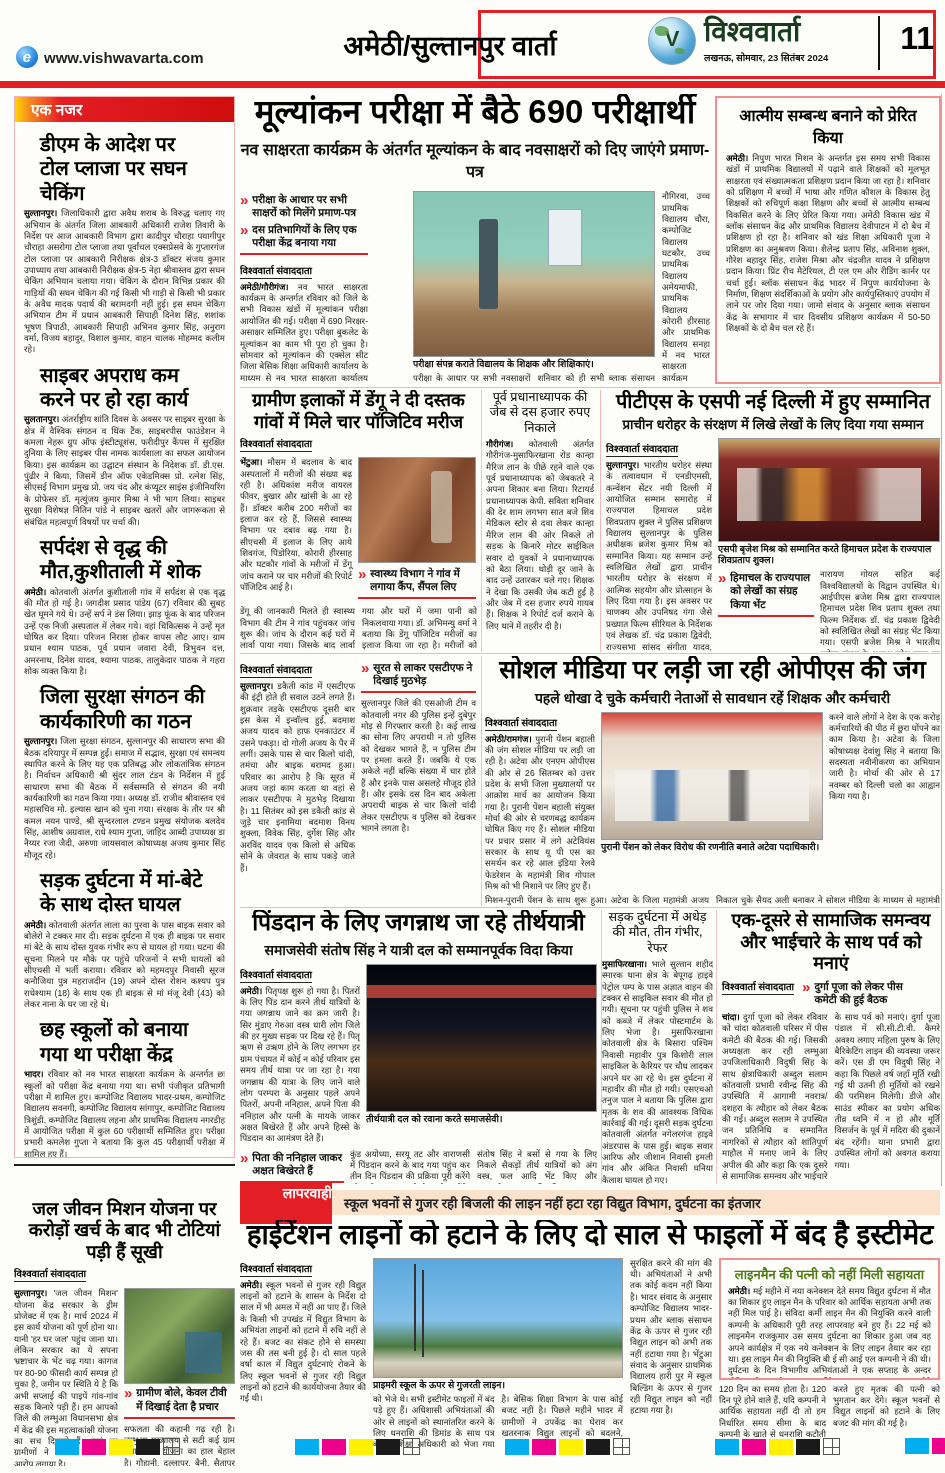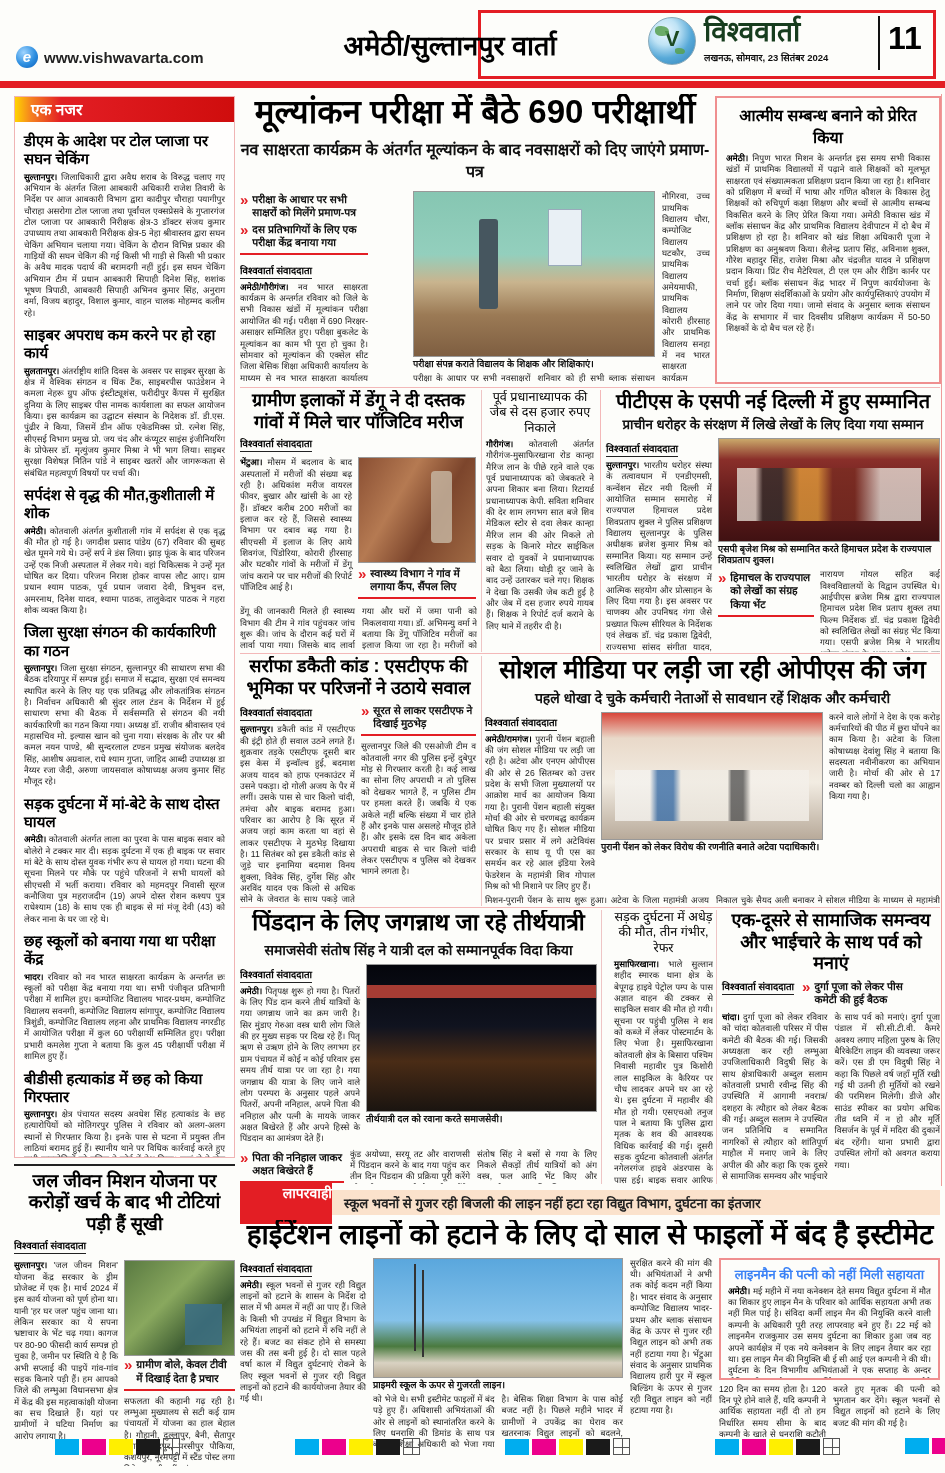--- a/index.html
+++ b/index.html
@@ -33,33 +33,33 @@
   .globe { width:46px; height:46px; border-radius:50%;
     background:radial-gradient(circle at 35% 30%, #eaf6ff 0%, #bfe3f5 30%, #57a9d8 60%, #2f7fb5 100%);
     position:relative; border:1px solid #8ab; }
   .globe::before { content:"V"; position:absolute; left:0; right:0; top:8px; text-align:center;
     font-size:22px; font-weight:bold; color:#1d4a22; }
   .globe::after { content:""; position:absolute; left:6px; top:8px; width:14px; height:10px;
     background:#57a050; border-radius:40% 60% 50% 50%; box-shadow:18px 20px 0 -2px #57a050; opacity:.85; }
   .mast-title { font-size:28px; font-weight:bold; color:#173d1e; line-height:1; }
   .mast-ed { font-size:9.5px; font-weight:bold; color:#111; margin-top:5px; }
   .hdr-vline { left:878px; top:16px; height:54px; border-left:2.5px solid #111; }
-  .pageno { left:888px; top:20px; width:46px; text-align:left; font-size:32px; font-weight:bold; color:#000; }
+  .pageno { left:888px; top:20px; width:46px; text-align:right; font-size:32px; font-weight:bold; color:#000; }
   .hdr-band { left:0; top:81px; width:945px; height:7px; background:#e31e24; }
 
   
   .og-box { left:14px; top:96px; width:221px; height:1062px; border:1px solid #f0b4b4; box-sizing:border-box; overflow:hidden; background:#fffefd; }
   .og-head { height:25px; background:linear-gradient(90deg,#ffd400 0px,#f58220 16px,#e31e24 46px,#cf0d0d 100%);
     color:#fff; font-size:15.5px; font-weight:bold; line-height:25px; padding-left:16px; }
   .og-arts { padding:3px 9px; }
-  .og-h { font-size:15px; line-height:1.22; font-weight:bold; color:#000; margin:7px 0 3px; }
+  .og-h { font-size:20px; line-height:1.22; font-weight:bold; color:#000; margin:7px 16px 3px; }
 
   
   .jal { left:14px; top:1164px; width:221px; height:302px; border-top:2px solid #222; padding-top:5px; box-sizing:border-box; overflow:hidden; }
-  .jal-h { font-size:18.2px; font-weight:bold; text-align:center; line-height:1.18; color:#000; }
+  .jal-h { font-size:18.2px; font-weight:bold; text-align:center; line-height:1.18; color:#000;margin-top:28px; }
   .jal-row { display:flex; gap:6px; margin-top:3px; }
   .jal-c1 { width:104px; }
   .jal-c2 { width:111px; }
 
   
   .main-art { left:240px; top:94px; width:470px; height:290px; overflow:hidden; }
   .main-h1 { font-size:33px; font-weight:bold; text-align:center; line-height:1.1; color:#000; }
   .main-sub { font-size:16px; font-weight:bold; text-align:center; margin-top:8px; color:#111; }
   .main-row { display:flex; gap:7px; margin-top:9px; }
   .main-c1 { width:128px; }
@@ -104,38 +104,38 @@
 
   
   .pind { left:240px; top:910px; width:357px; height:274px; overflow:hidden; }
   .pind-h1 { font-size:23px; font-weight:bold; text-align:center; line-height:1.12; color:#000; }
   .pind-sub { font-size:14px; font-weight:bold; text-align:center; margin-top:4px; color:#111; }
   .pind-row { display:flex; gap:6px; margin-top:5px; }
   .pind-c1 { width:120px; } .pind-c2 { flex:1; }
   .pind-bot { display:flex; gap:6px; margin-top:4px; height:62px; overflow:hidden; }
   .pind-bul { width:104px; }
 
-  .roadacc { left:601px; top:910px; width:112px; height:274px; overflow:hidden; border-left:1px solid #eec5c5; padding-left:12px; box-sizing:border-box; }
+  .roadacc { left:601px; top:910px; width:112px; height:274px; overflow:hidden; border-left:1px solid #eec5c5; padding-left:0; box-sizing:border-box; }
 
   .peace { left:716px; top:910px; width:224px; height:274px; overflow:hidden; border-left:1px solid #eec5c5; padding-left:5px; box-sizing:border-box; }
   .peace-top { display:flex; gap:8px; margin-top:3px; align-items:flex-start; }
   .peace-bul { width:102px; }
   .peace-body { column-count:2; column-gap:7px; margin-top:3px; height:188px; overflow:hidden; }
 
   
   .band { left:240px; top:1190px; width:700px; height:25px; background:#fbe2cc; display:flex; align-items:center; }
   .band-label { width:92px; height:43px; background:#e31e24; color:#fff; font-size:14px; font-weight:bold; text-align:right; line-height:25px; flex:none; }
   .band-text { padding-left:12px; font-size:13.2px; font-weight:bold; color:#222; }
 
   .ht { left:240px; top:1220px; width:700px; height:250px; overflow:hidden; }
   .ht-h1 { font-size:28px; font-weight:bold; text-align:center; line-height:1.1; color:#000; }
   .ht-row { display:flex; gap:7px; margin-top:7px; }
   .ht-c1 { width:126px; } .ht-c2 { width:250px; } .ht-c3 { width:82px; } .ht-c4 { flex:1; }
   .lineman-box { border:2px solid #ef8f8f; padding:5px 7px; height:122px; overflow:hidden; box-sizing:border-box; }
-  .lm-h { font-size:13px; font-weight:bold; text-align:center; margin-bottom:3px; color:#3b82f6; }
+  .lm-h { font-size:13px; font-weight:bold; text-align:center; margin-bottom:3px; color:#4d7c0f; }
 
   
   .ph-classroom { height:166px; background:linear-gradient(180deg,#86c6b2 0%,#93cfbd 38%,#c9b48e 55%,#9b7a55 75%,#7e5e41 100%); }
   .ph-classroom::before { content:""; position:absolute; left:56%; top:10%; width:13%; height:34%; background:#e9f0f5; border:1px solid #9ab; }
   .ph-classroom::after { content:""; position:absolute; left:27%; top:16%; width:8%; height:55%; background:#46565f; border-radius:3px; }
   .ph-dengue { height:106px; background:linear-gradient(120deg,#8a4f33 0%,#b57a52 35%,#7c452c 62%,#a06a44 100%); }
   .ph-dengue::after { content:""; position:absolute; left:62%; top:12%; width:18%; height:70%; background:#c8b9a5; border-radius:4px; opacity:.8; }
   .ph-award { height:104px; background:linear-gradient(180deg,#caa86a 0%,#8a2f2a 20%,#6a1f1e 50%,#401112 100%); }
   .ph-award::after { content:""; position:absolute; left:8%; top:28%; width:84%; height:52%; background:linear-gradient(90deg,#e8e4da 0 10%,#32302e 14% 24%,#e8a23c 34% 44%,#7a2d22 52% 64%,#ece8e0 78% 92%); opacity:.75; }
   .ph-nps { height:128px; background:linear-gradient(180deg,#d8463a 0%,#e9d9c9 20%,#f2ece2 55%,#b8aa9a 100%); }
@@ -318,21 +318,20 @@
             </div>
             <div class="red-rule"></div>
           </div>
           <p class="body-txt" style="flex:1;">नारायण गोयल सहित कई विश्वविद्यालयों के विद्वान उपस्थित थे। आईपीएस ब्रजेश मिश्र द्वारा राज्यपाल हिमाचल प्रदेश शिव प्रताप शुक्ल तथा फिल्म निर्देशक डॉ. चंद्र प्रकाश द्विवेदी को स्वलिखित लेखों का संग्रह भेंट किया गया। एसपी ब्रजेश मिश्र ने भारतीय धरोहर संस्था के अध्यक्ष रमेश कपूर का आभार व्यक्त किया है।</p>
         </div>
       </div>
     </div>
   </div>
 
   <div class="abs sarrafa">
-    <h2 class="sec-h2">सर्राफा डकैती कांड : एसटीएफ की भूमिका पर परिजनों ने उठाये सवाल</h2>
     <div class="sar-row">
       <div class="sar-c">
         <div class="byline">विश्ववार्ता संवाददाता</div>
         <p class="body-txt"><b class="dateline">सुल्तानपुर।</b> <span>डकैती कांड में एसटीएफ की इंट्री होते ही सवाल उठने लगते हैं। शुक्रवार तड़के एसटीएफ दूसरी बार इस केस में इन्वॉल्व हुई, बदमाश अजय यादव को हाफ एनकाउंटर में उसने पकड़ा। दो गोली अजय के पैर में लगीं। उसके पास से चार किलो चांदी, तमंचा और बाइक बरामद हुआ। परिवार का आरोप है कि सूरत में अजय जहां काम करता था वहां से लाकर एसटीएफ ने मुठभेड़ दिखाया है। 11 सितंबर को इस डकैती कांड से जुड़े चार इनामिया बदमाश विनय शुक्ला, विवेक सिंह, दुर्गेश सिंह और अरविंद यादव एक किलो से अधिक सोने के जेवरात के साथ पकड़े जाते हैं।</span></p>
       </div>
       <div class="sar-c">
         <div class="bullet-row">
           <span class="bullet-mark">»</span>
           <span class="bullet-text">सूरत से लाकर एसटीएफ ने दिखाई मुठभेड़</span>
         </div>

